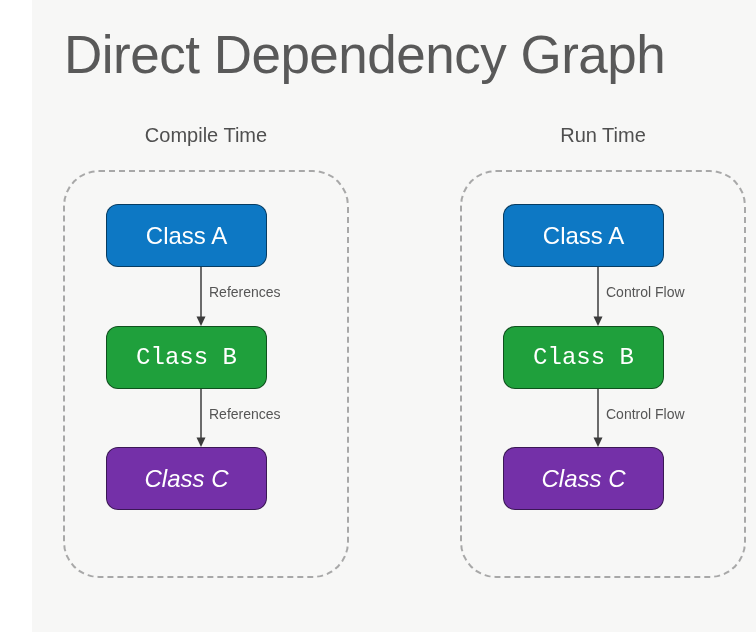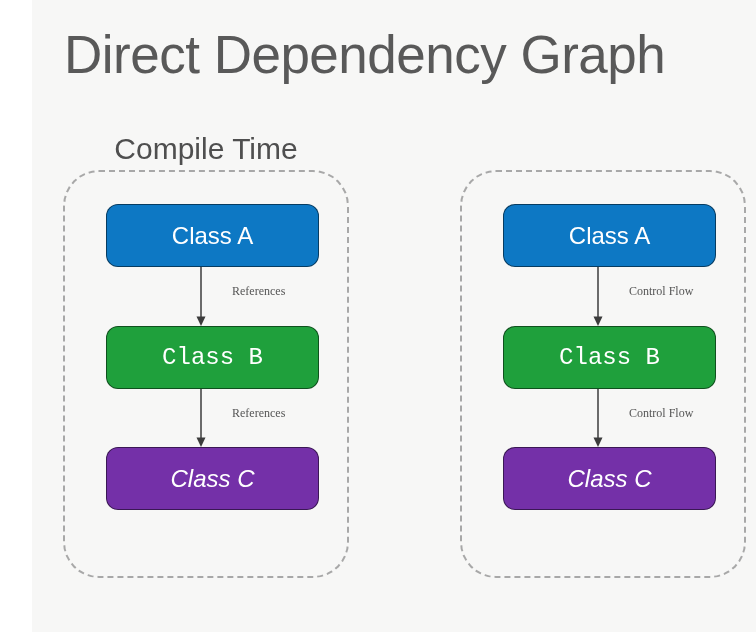--- a/index.html
+++ b/index.html
@@ -20,44 +20,44 @@
     left: 32px;
     top: 24px;
     font-size: 53px;
     font-weight: 300;
     letter-spacing: -0.5px;
     color: #595959;
     white-space: nowrap;
   }
   .panel-title {
     position: absolute;
-    top: 132px;
+    top: 124px;
     width: 286px;
     text-align: center;
-    font-size: 30px;
+    font-size: 20px;
     color: #4f4f4f;
     white-space: nowrap;
   }
   .panel {
     position: absolute;
     top: 170px;
     width: 286px;
     height: 408px;
     border: 2px dashed #a8a8a8;
     border-radius: 36px;
     box-sizing: border-box;
   }
   .panel-left-title  { left: 31px; }
   .panel-right-title { left: 428px; }
   .panel-left  { left: 31px; }
   .panel-right { left: 428px; }
   .node {
     position: absolute;
     left: 41px;
-    width: 213px;
+    width: 161px;
     height: 63px;
     border: 1.5px solid rgba(0,0,0,0.5);
     border-radius: 12px;
     box-sizing: border-box;
     display: flex;
     align-items: center;
     justify-content: center;
     color: #ffffff;
     font-size: 24px;
     white-space: nowrap;
@@ -67,25 +67,24 @@
   .node-c { top: 275px; font-style: italic; }
   .edge-arrow {
     position: absolute;
     left: 129px;
     width: 14px;
   }
   .edge1 { top: 95px;  height: 59px; }
   .edge2 { top: 217px; height: 58px; }
   .edge-label {
     position: absolute;
-    left: 167px;
-    font-size: 12px;
+    left: 144px;
+    font-size: 14px;
     color: #555555;
     white-space: nowrap;
-    font-family: Liberation Serif, serif;
   }
   .edge1-label { top: 112px; }
   .edge2-label { top: 234px; }
 </style>
 </head>
 <body>
 
 <div class="stage" style="background: rgb(247, 247, 246);">
 
   <div class="page-title">Direct Dependency Graph</div>
@@ -111,20 +110,21 @@
       <line x1="7" y1="0" x2="7" y2="49" stroke="#3c3c3c" stroke-width="1.5"></line>
       <path d="M7 58 L2.5 48.5 L11.5 48.5 Z" fill="#3c3c3c"></path>
     </svg>
     <div class="edge-label edge2-label">References</div>
 
     <div class="node node-c" style="background: rgb(116, 48, 168);">
       <span>Class C</span>
     </div>
   </div>
 
+  <div class="panel-title panel-right-title">Run Time</div>
 
   <div class="panel panel-right">
     <div class="node node-a" style="background: rgb(13, 120, 196);">
       <span>Class A</span>
     </div>
 
     <svg class="edge-arrow edge1" width="14" height="59" viewBox="0 0 14 59">
       <line x1="7" y1="0" x2="7" y2="50" stroke="#3c3c3c" stroke-width="1.5"></line>
       <path d="M7 59 L2.5 49.5 L11.5 49.5 Z" fill="#3c3c3c"></path>
     </svg>

